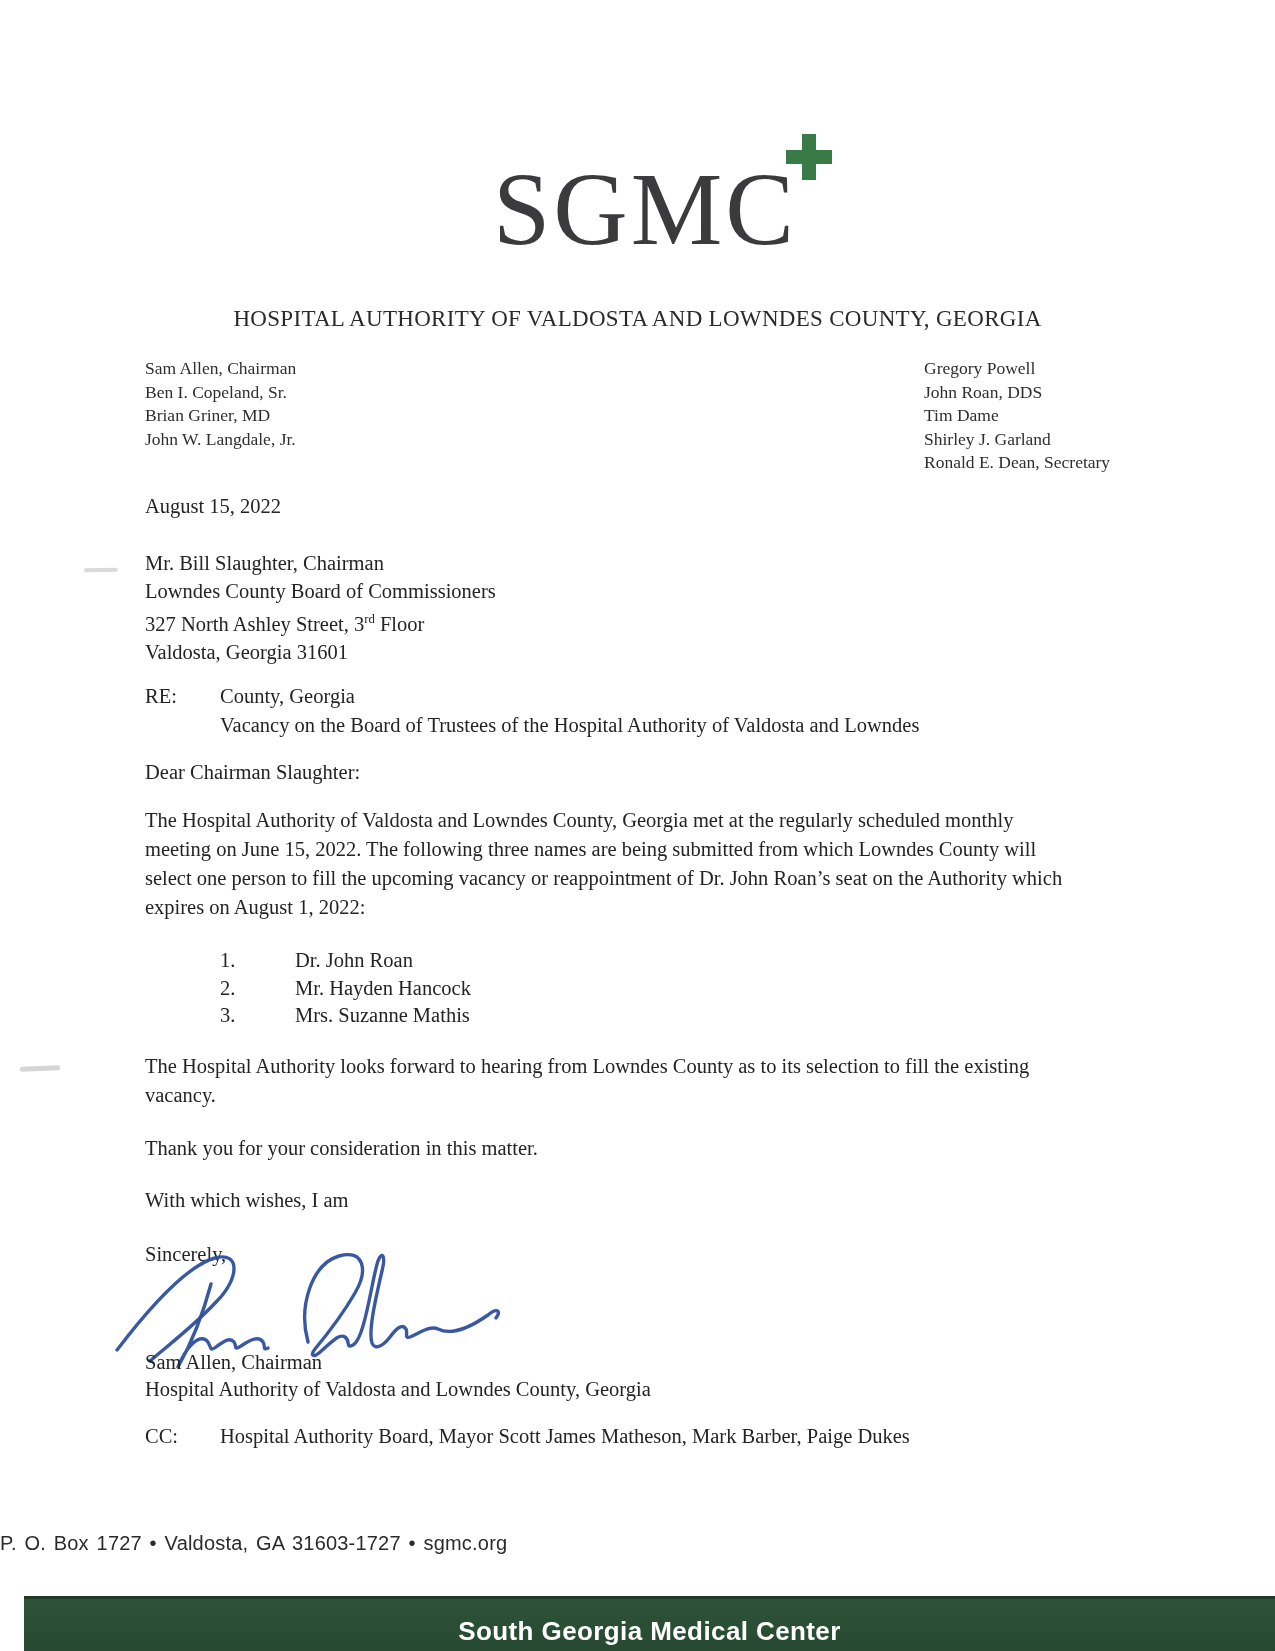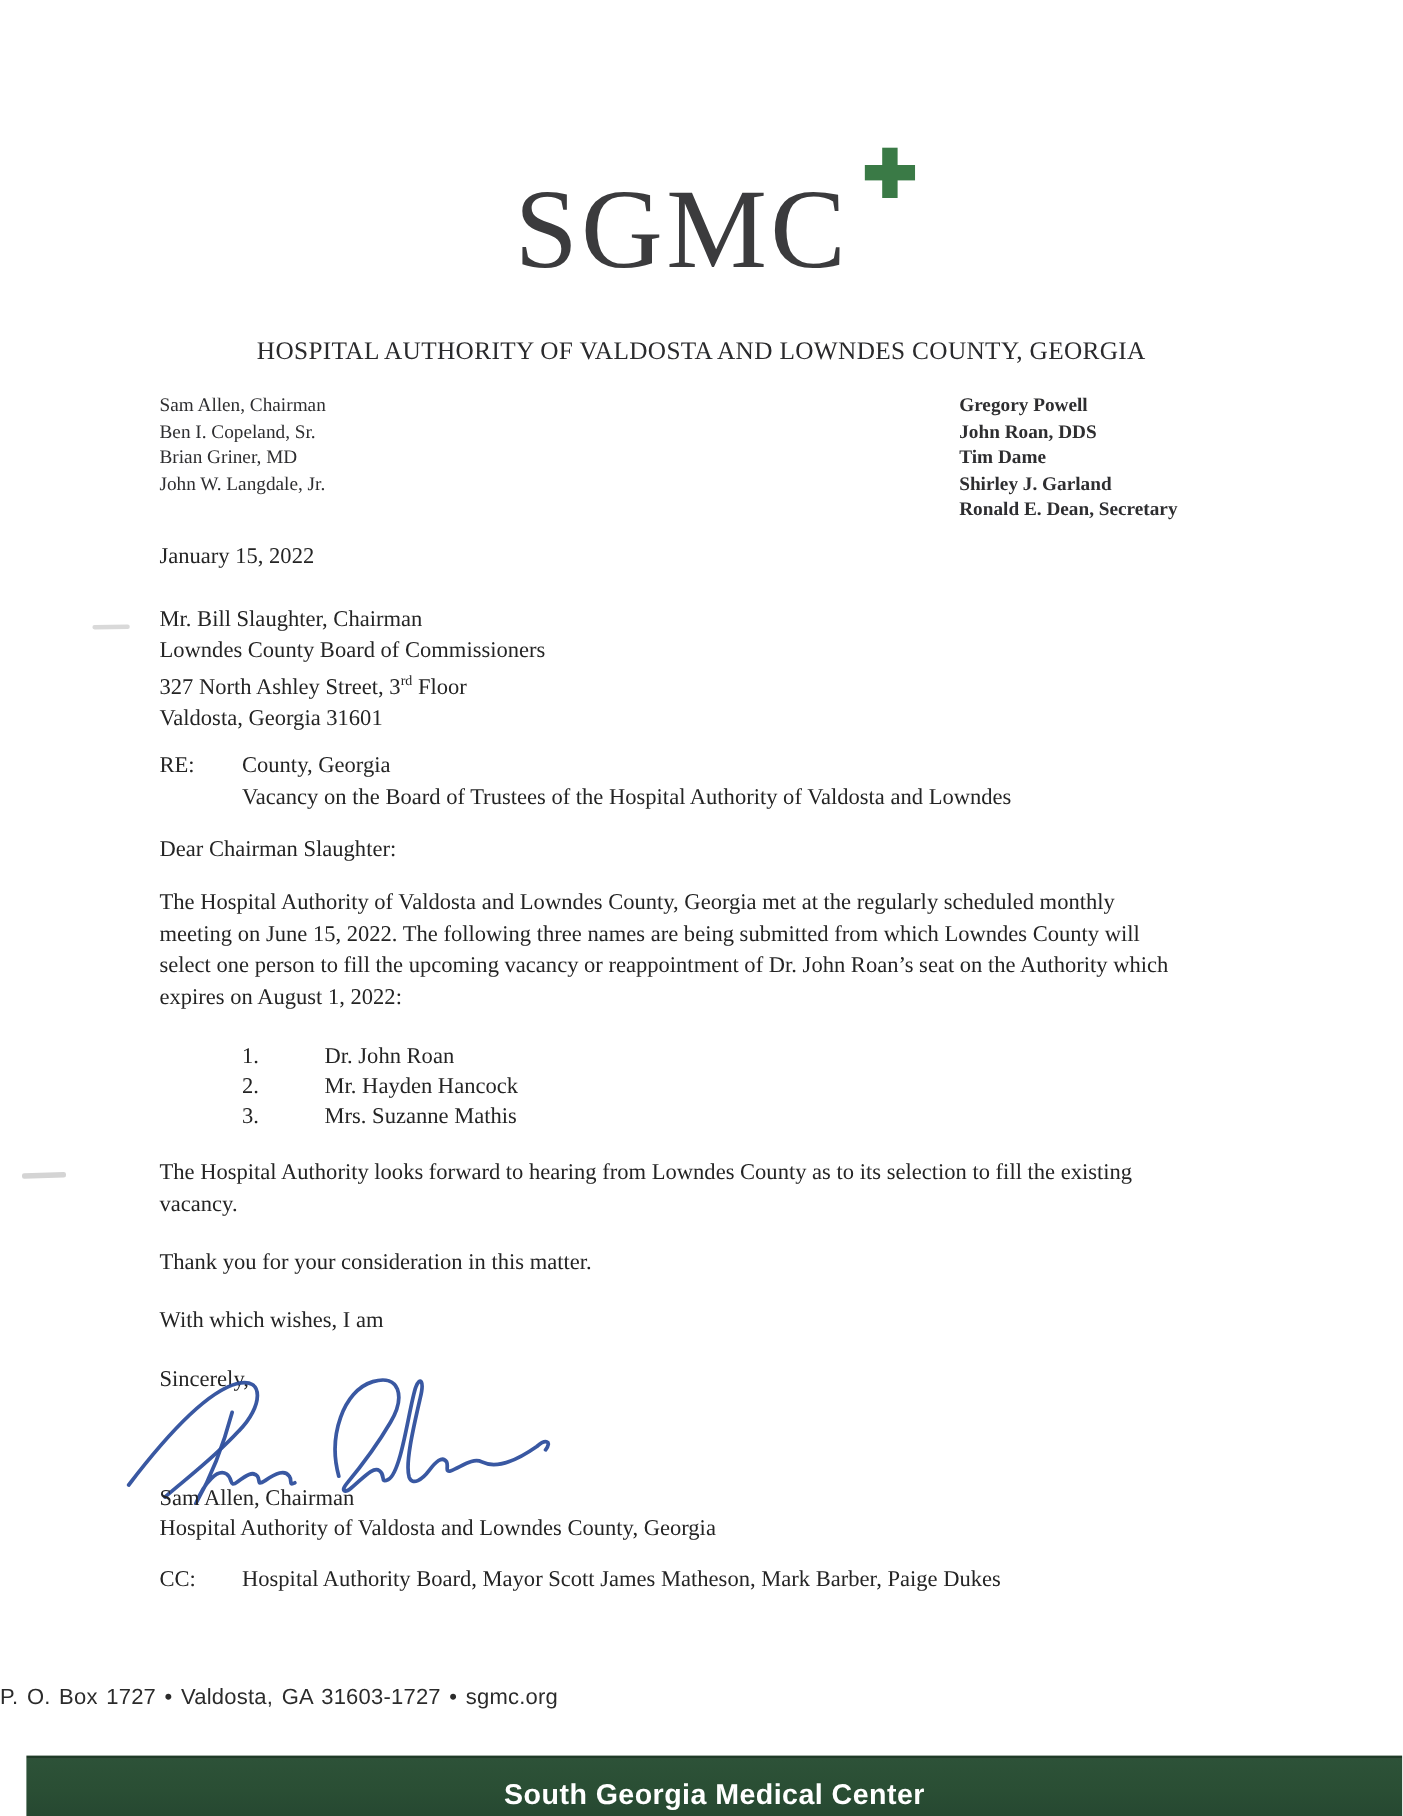--- a/index.html
+++ b/index.html
@@ -11,33 +11,33 @@
     color:var(--text, #242424);
     overflow:hidden;
   }
   
   .logo{
     position:absolute;left:468px;top:158px;height:120px;
   }
   .logo-text{
     font-family:"Liberation Serif", serif;
     font-size:103px;line-height:1;letter-spacing:3px;
-    color:#3b3b3d;font-weight:500;
+    color:#3b3b3d;font-weight:500;margin-left:25px;
   }
   .logo-plus{
     position:absolute;left:318px;top:-24px;width:46px;height:46px;
   }
   .lh-title{
     position:absolute;left:0;top:306px;width:1275px;
     text-align:center;font-size:23px;letter-spacing:0.3px;
     color:#2a2a2c;
   }
   .board{position:absolute;top:357px;font-size:17.5px;line-height:23.5px;color:#2e2e30;}
   .board-left{left:145px;}
-  .board-right{left:872px;font-weight:bold;}
+  .board-right{left:924px;}
   
   .line{position:absolute;font-size:20.5px;line-height:28px;}
   .date{left:145px;top:492px;}
   .recipient{position:absolute;left:145px;top:549px;font-size:20.5px;line-height:28px;}
   .recipient sup{font-size:0.62em;}
   .re-label{left:145px;top:682px;}
   .re-text{position:absolute;left:220px;top:682px;width:860px;font-size:20.5px;line-height:29px;}
   .salutation{left:145px;top:758px;}
   .para{position:absolute;left:145px;font-size:20.5px;line-height:29px;white-space:nowrap;}
   .para1{top:806px;}
@@ -95,21 +95,21 @@
     <div>John W. Langdale, Jr.</div>
   </div>
   <div class="board board-right">
     <div>Gregory Powell</div>
     <div>John Roan, DDS</div>
     <div>Tim Dame</div>
     <div>Shirley J. Garland</div>
     <div>Ronald E. Dean, Secretary</div>
   </div>
 
-  <div class="line date">January 15, 2022</div>
+  <div class="line date">August 15, 2022</div>
 
   <div class="recipient">
     <div>Mr. Bill Slaughter, Chairman</div>
     <div>Lowndes County Board of Commissioners</div>
     <div><span>327 North Ashley Street, 3</span><sup>rd</sup><span> Floor</span></div>
     <div>Valdosta, Georgia  31601</div>
   </div>
 
   <div class="line re-label">RE:</div>
   <div class="re-text">

